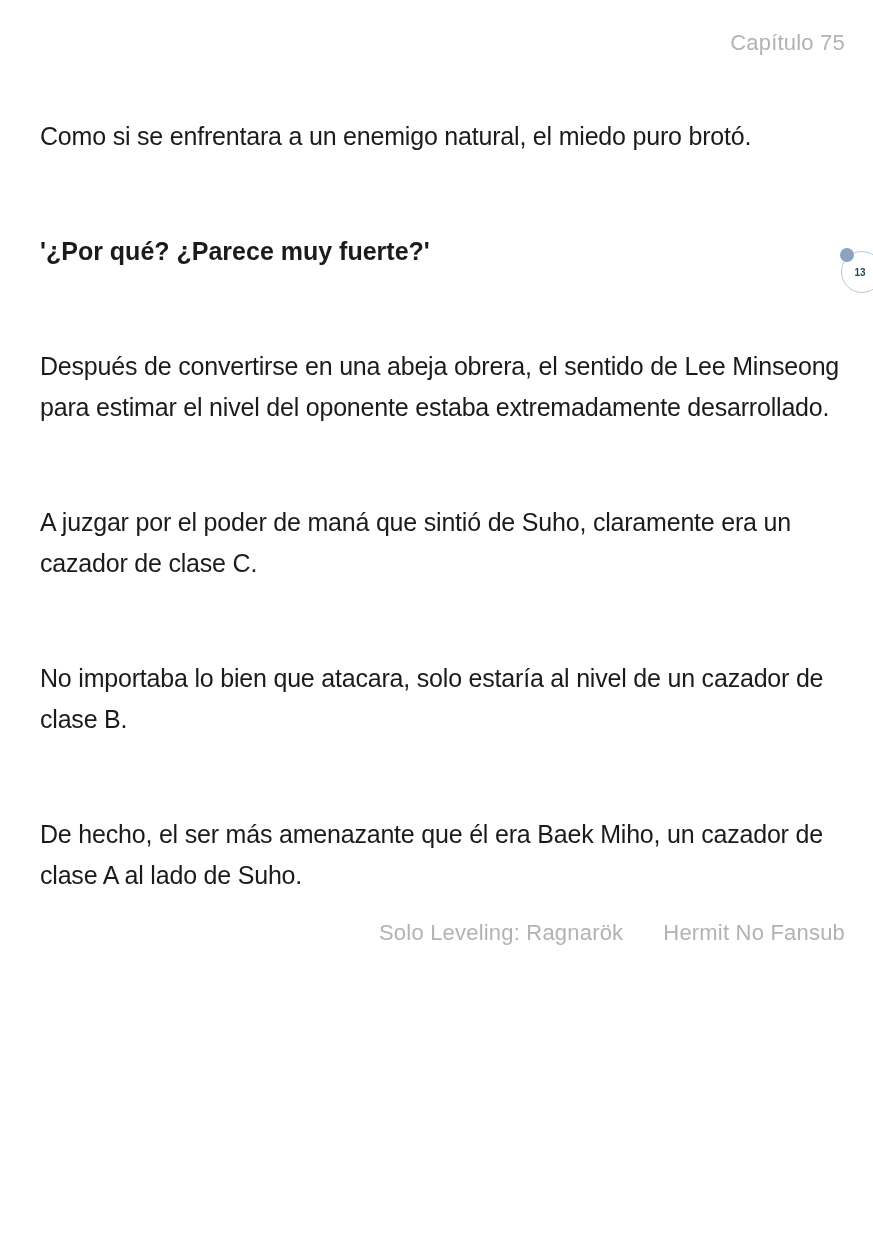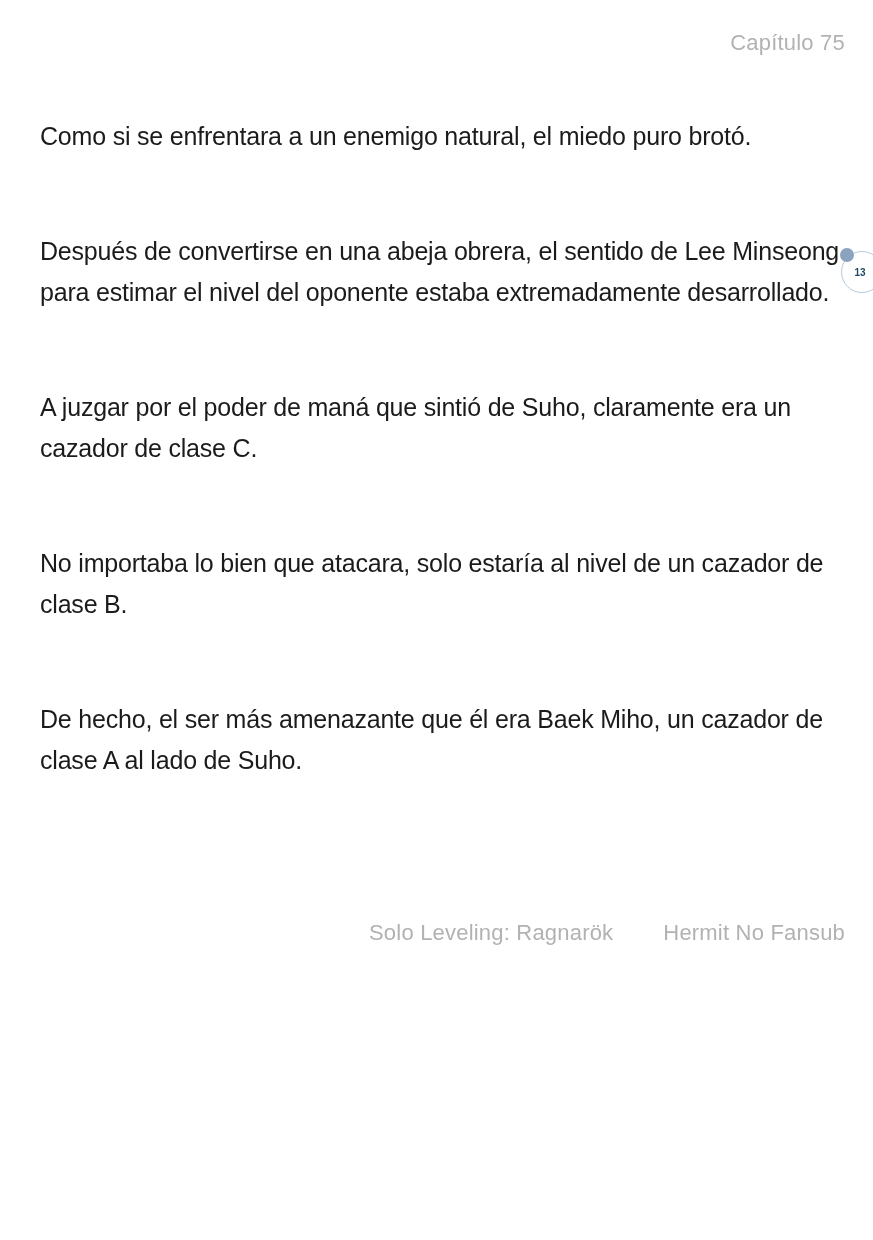--- a/index.html
+++ b/index.html
@@ -78,36 +78,37 @@
     width: 14px;
     height: 14px;
     border-radius: 50%;
     background: #8ca3bf;
   }
   .page-footer {
     position: absolute;
     bottom: 30px;
     right: 28px;
     display: flex;
-    gap: 50px;
+    gap: 40px;
     font-size: 22px;
     line-height: 26px;
     color: #b2b2b2;
     letter-spacing: 0.2px;
   }
 </style>
 </head>
 <body>
 
 <div class="page">
 
   <div class="chapter-header">Capítulo 75</div>
 
   <div class="content">
     <p class="para">Como si se enfrentara a un enemigo natural, el miedo puro brotó.</p>
+    <p class="para bold">'¿Por qué? ¿Parece muy fuerte?'</p>
     <p class="para">Después de convertirse en una abeja obrera, el sentido de Lee Minseong para estimar el nivel del oponente estaba extremadamente desarrollado.</p>
     <p class="para">A juzgar por el poder de maná que sintió de Suho, claramente era un cazador de clase C.</p>
     <p class="para">No importaba lo bien que atacara, solo estaría al nivel de un cazador de clase B.</p>
     <p class="para">De hecho, el ser más amenazante que él era Baek Miho, un cazador de clase A al lado de Suho.</p>
   </div>
 
   <div class="comments-badge">
     <div class="bubble">
       <span class="count">13</span>
     </div>

